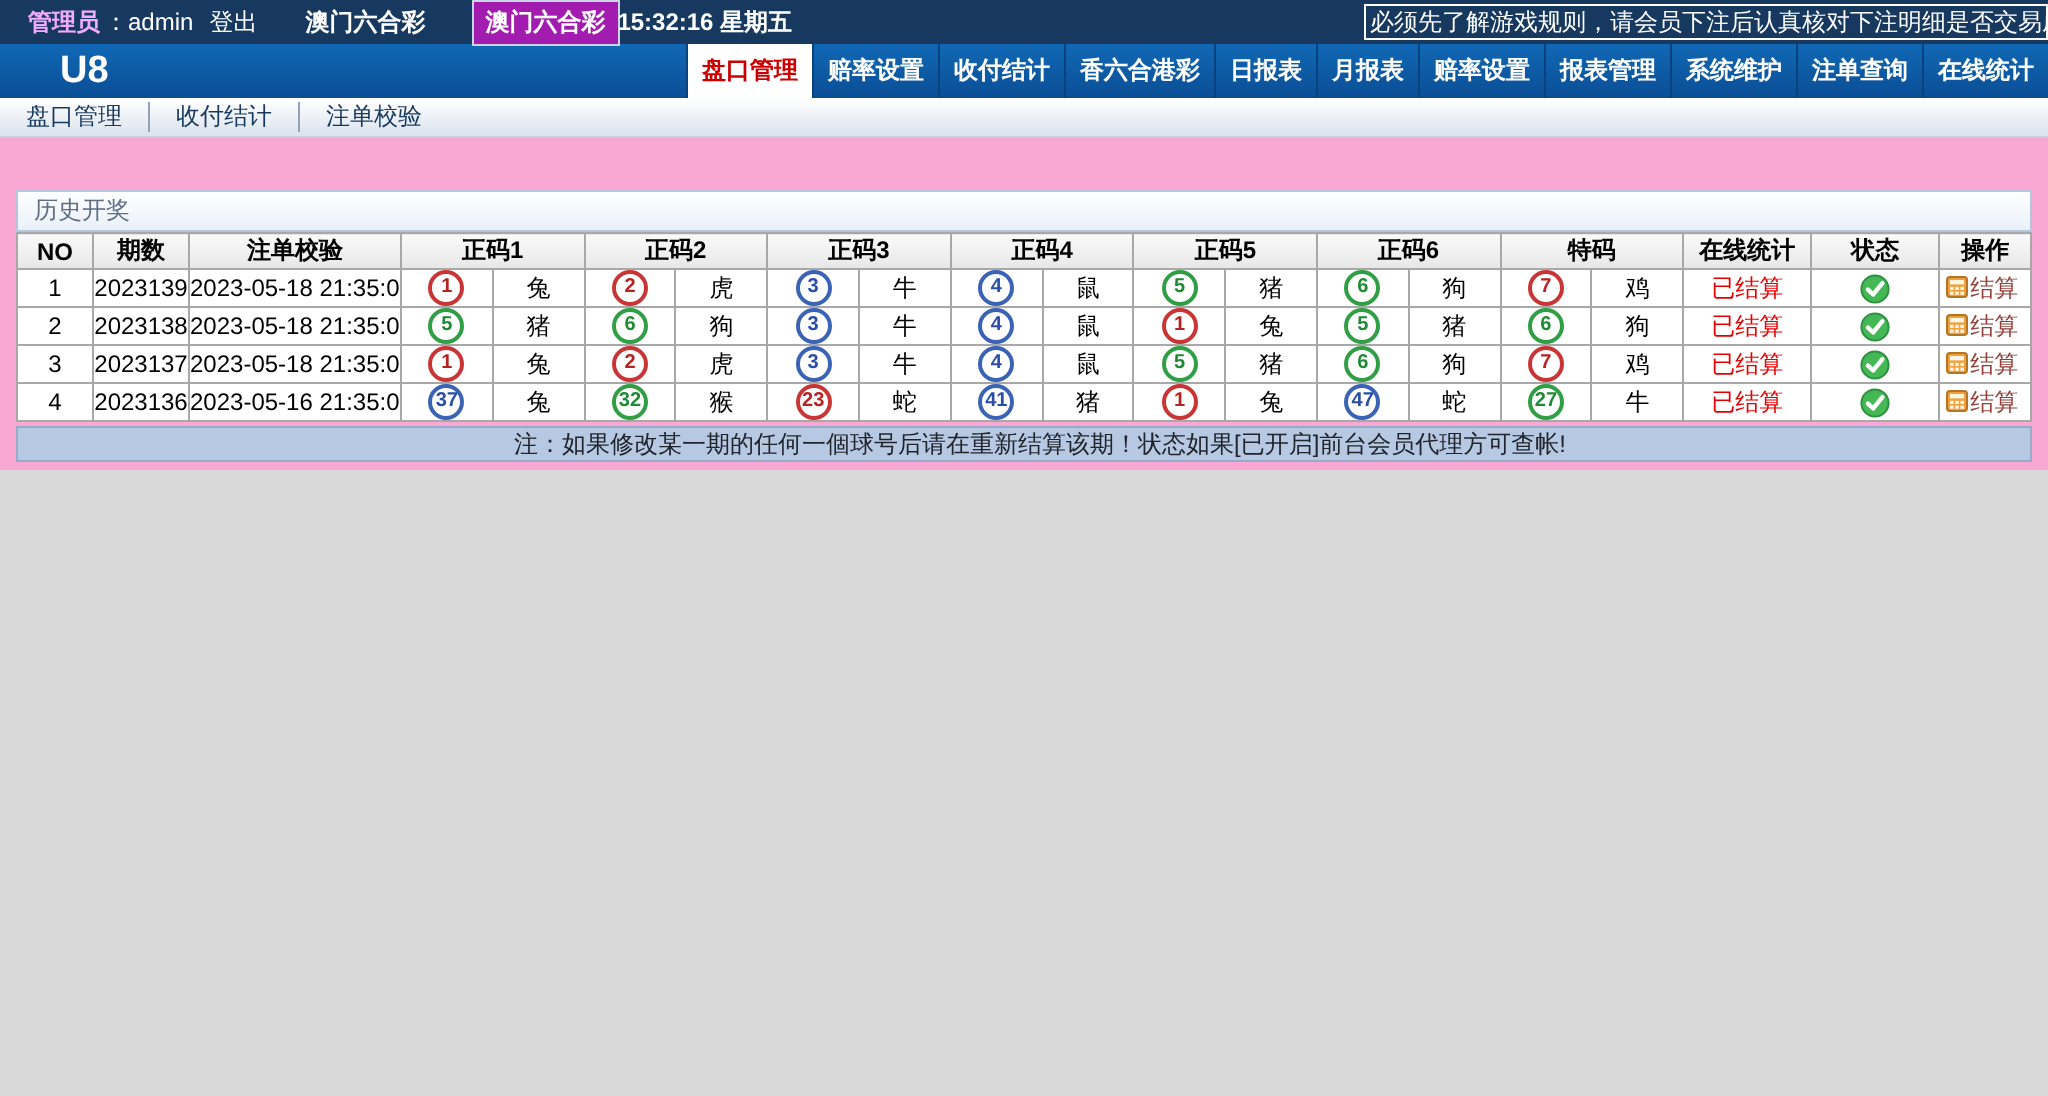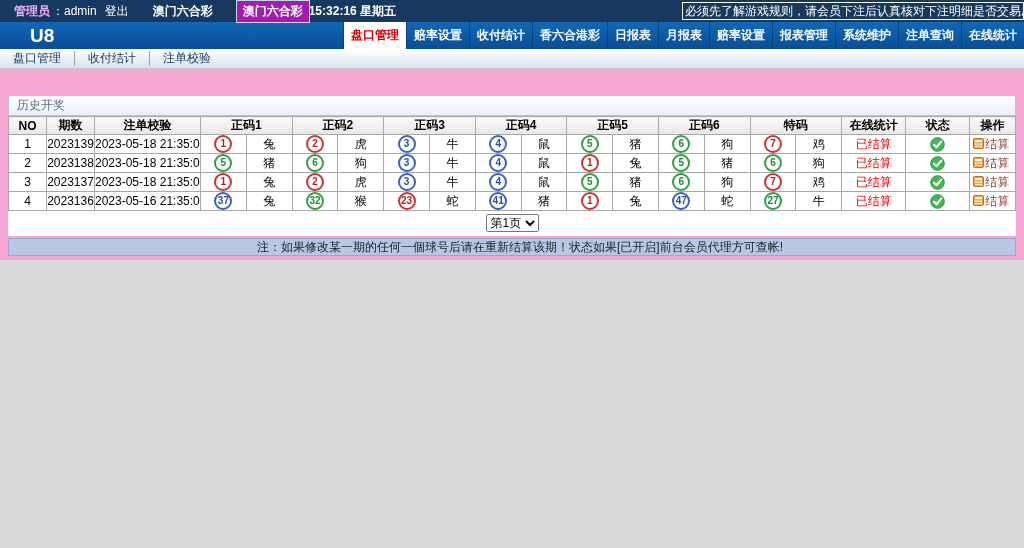--- a/index.html
+++ b/index.html
@@ -293,19 +293,14 @@
                     <rect x="4.6" y="5.4" width="1.8" height="1.6"></rect>
                     <rect x="7.2" y="5.4" width="1.8" height="1.6"></rect>
                     <rect x="2" y="7.8" width="1.8" height="1.6"></rect>
                     <rect x="4.6" y="7.8" width="1.8" height="1.6"></rect>
                     <rect x="7.2" y="7.8" width="1.8" height="1.6"></rect>
                   </g>
                 </svg></span>重结算</a></td>
         </tr>
       </tbody>
     </table>
-  <div class="pager">
-    <select>
-      <option>第1页</option>
-    </select>
-  </div>
   <div class="notebar">注：如果修改某一期的任何一個球号后请在重新结算该期！状态如果[已开启]前台会员代理方可查帐!</div>
 </div>
 
 </body></html>

